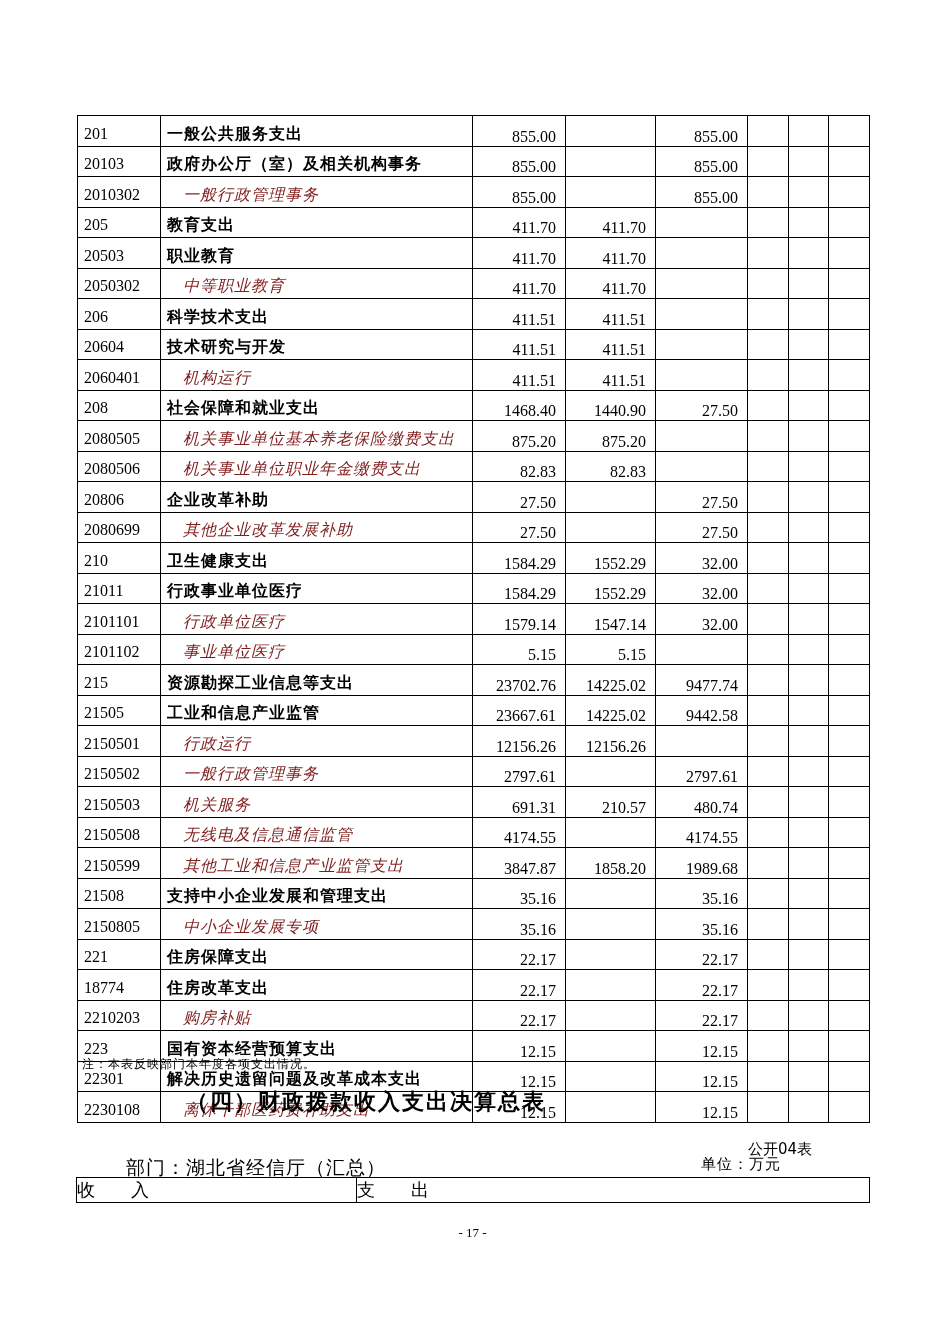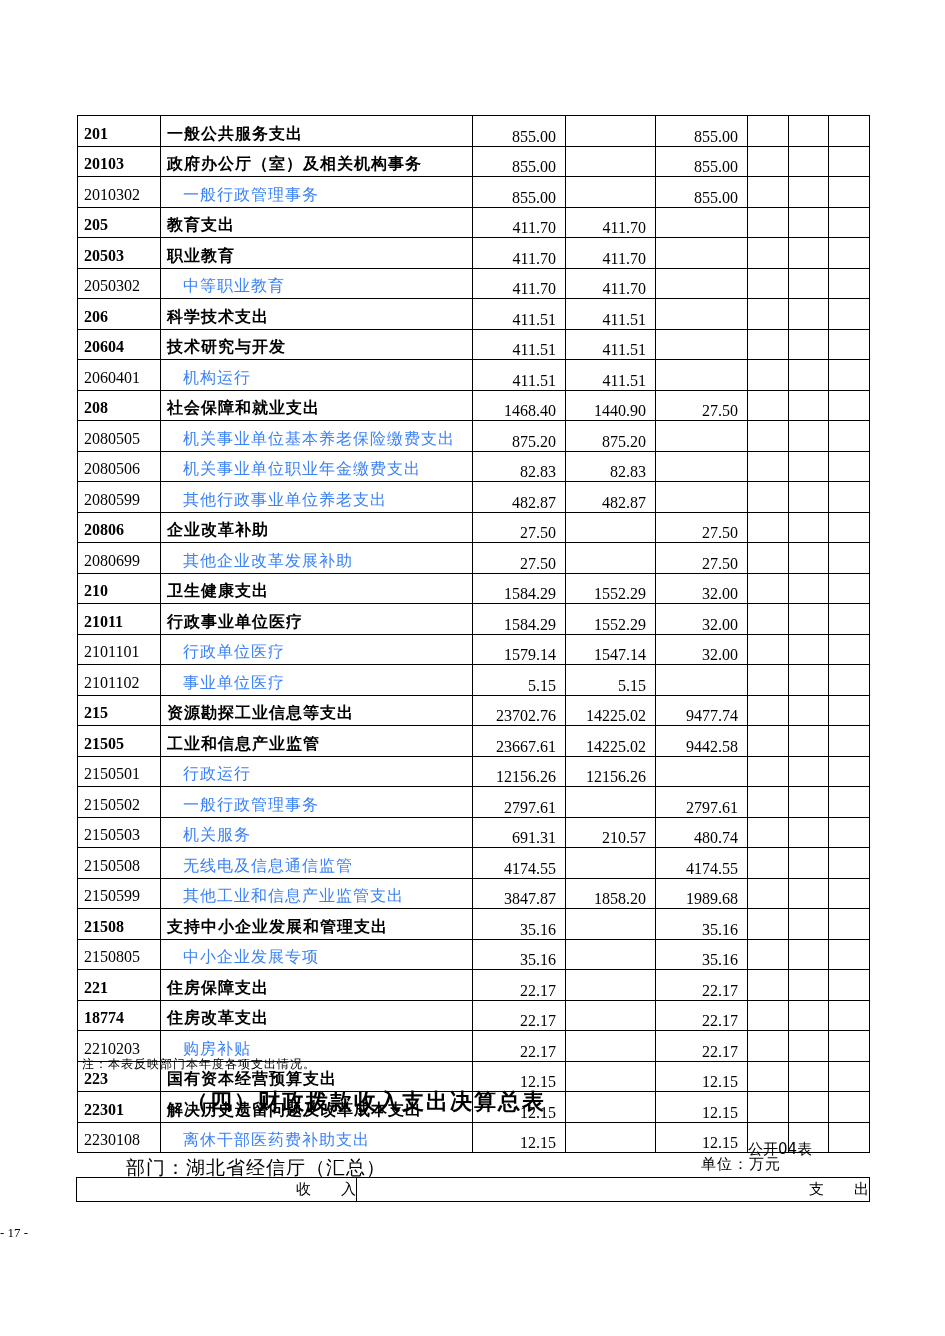--- a/index.html
+++ b/index.html
@@ -6,39 +6,39 @@
   body { width: 945px; height: 1336px; position: relative; overflow: hidden;
          font-family: "Liberation Serif", "DejaVu Serif", serif; color: #000; }
   .page { position: absolute; left: 0; top: 0; width: 945px; height: 1336px; }
   table.main { position: absolute; left: 77px; top: 115px; border-collapse: collapse;
                table-layout: fixed; width: 792px; }
   table.main td { border: 1.3px solid #000; height: 25.5px; padding: 0; font-size: 16px;
                   line-height: 16px; vertical-align: bottom; white-space: nowrap; overflow: hidden; }
   td.code { padding-left: 6px !important; padding-bottom: 4px !important; }
   td.name { padding-left: 6px !important; padding-bottom: 4px !important;
             font-family: "DejaVu Sans", sans-serif; font-size: 15px; letter-spacing: 1px; }
-  tr.bold td.code { font-weight: bold; }
+  tr.bold td.code { font-weight: normal; }
   tr.bold td.name { font-weight: bold; }
-  tr.sub td.name { padding-left: 22px !important; color: #3b82f6; }
+  tr.sub td.name { padding-left: 22px !important; color: #7f1d1d; font-style: italic; }
   td.num { text-align: right; padding-right: 9px !important; padding-bottom: 1px !important; }
   .note { position: absolute; left: 82px; top: 1056px; font-size: 12px;
           font-family: "DejaVu Sans", sans-serif; letter-spacing: 1px; }
   .title { position: absolute; left: 186px; top: 1087px; font-size: 22px; font-weight: bold;
            font-family: "DejaVu Sans", sans-serif; letter-spacing: 2px; }
   .form-no { position: absolute; left: 748px; top: 1128px; font-size: 15px;
              font-family: "DejaVu Sans", sans-serif; margin-top: 12px; }
   .dept { position: absolute; left: 126px; top: 1155px; font-size: 19px;
           font-family: Liberation Sans, sans-serif; letter-spacing: 1px; }
   .unit { position: absolute; left: 701px; top: 1155px; font-size: 15px;
           font-family: "DejaVu Sans", sans-serif; letter-spacing: 1px; }
   table.sum { position: absolute; left: 76px; top: 1177px; width: 793px; border-collapse: collapse;
               table-layout: fixed; }
-  table.sum td { border: 1.3px solid #000; height: 23px; padding: 0; text-align: right;
-                 font-size: 15px; font-family: "DejaVu Sans", sans-serif; margin-top: 7px; }
-  .pageno { position: absolute; left: 0; width: 945px; top: 1225px; font-size: 13px; }
+  table.sum td { border: 1.3px solid #000; height: 23px; padding: 0; text-align: left;
+                 font-size: 18px; font-family: "DejaVu Sans", sans-serif; margin-top: 7px; }
+  .pageno { position: absolute; left: 0; width: 945px; top: 1225px; text-align: center; font-size: 13px; }
 </style>
 </head>
 <body>
 
 <div class="page">
 
   <table class="main">
     <colgroup>
       <col style="width:83px">
         <col style="width:312px">
@@ -163,30 +163,20 @@
         <tr class="sub">
           <td class="code">2080506</td>
           <td class="name">机关事业单位职业年金缴费支出</td>
           <td class="num">82.83</td>
           <td class="num">82.83</td>
           <td class="num"></td>
           <td class="num"></td>
           <td class="num"></td>
           <td class="num"></td>
         </tr>
-        <tr class="sub">
-          <td class="code">2080599</td>
-          <td class="name">其他行政事业单位养老支出</td>
-          <td class="num">482.87</td>
-          <td class="num">482.87</td>
-          <td class="num"></td>
-          <td class="num"></td>
-          <td class="num"></td>
-          <td class="num"></td>
-        </tr>
         <tr class="bold">
           <td class="code">20806</td>
           <td class="name">企业改革补助</td>
           <td class="num">27.50</td>
           <td class="num"></td>
           <td class="num">27.50</td>
           <td class="num"></td>
           <td class="num"></td>
           <td class="num"></td>
         </tr>

